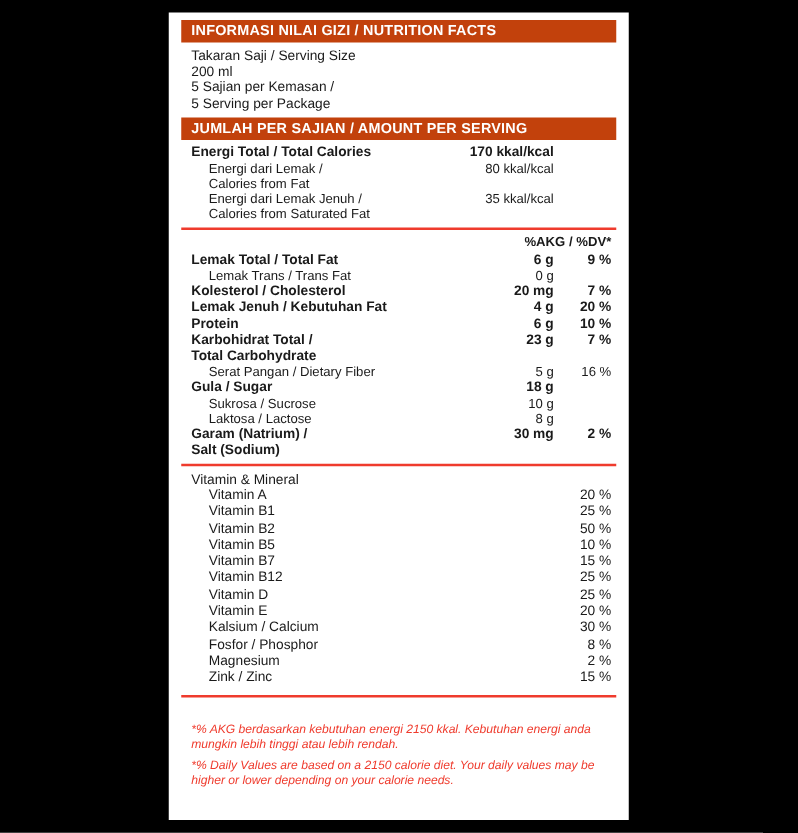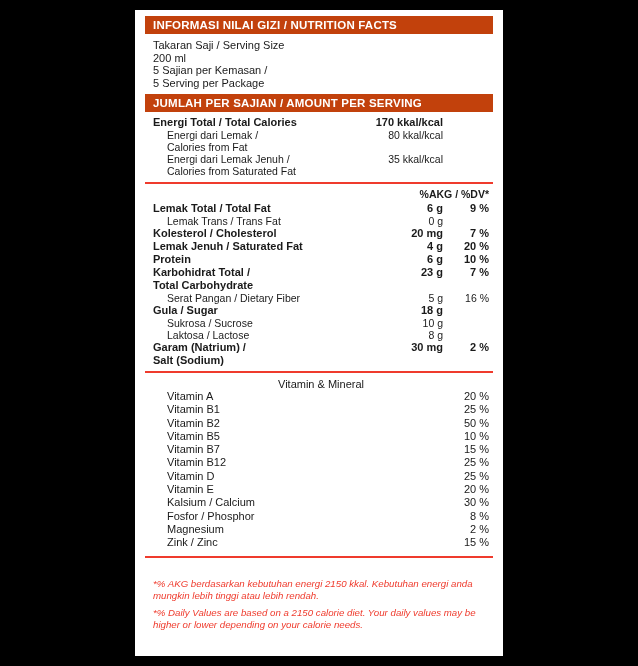--- a/index.html
+++ b/index.html
@@ -90,21 +90,20 @@
     font-size: 10.5px;
     font-weight: bold;
     color: #1a1a1a;
     padding: 4px 4px 2px 8px;
   }
   .dv-head .lbl { white-space: nowrap; }
   .vit-title {
     font-size: 11px;
     color: #1a1a1a;
     padding-top: 3px;
-    text-align: center;
   }
   .vit-row {
     display: flex;
     font-size: 11px;
     line-height: 13.3px;
     color: #1a1a1a;
     align-items: center;
   }
   .vit-row .name { flex: 1 1 auto; padding-left: 14px; }
   .vit-row .dv { width: 46px; text-align: right; }
@@ -191,21 +190,21 @@
         <span class="dv"></span>
       </div>
 
       <div class="row">
         <span class="name b">Kolesterol / Cholesterol</span>
         <span class="amt b">20 mg</span>
         <span class="dv b">7 %</span>
       </div>
 
       <div class="row">
-        <span class="name b">Lemak Jenuh / Saturated Fat</span>
+        <span class="name b">Lemak Jenuh / Kebutuhan Fat</span>
         <span class="amt b">4 g</span>
         <span class="dv b">20 %</span>
       </div>
 
       <div class="row">
         <span class="name b">Protein</span>
         <span class="amt b">6 g</span>
         <span class="dv b">10 %</span>
       </div>
 

